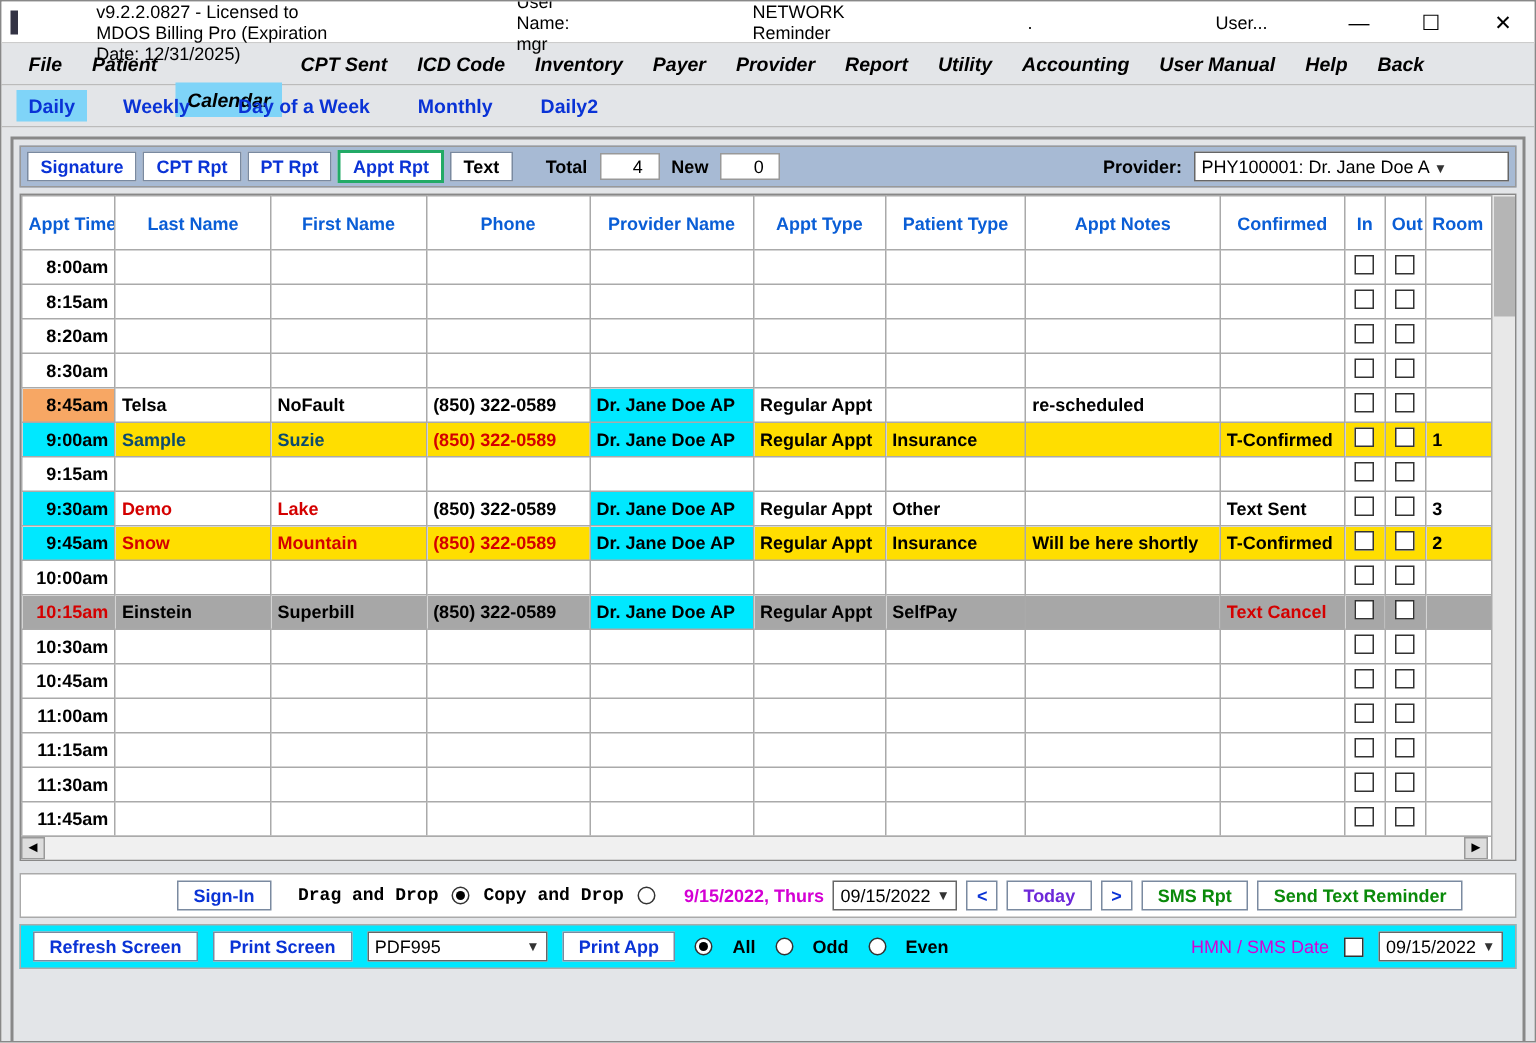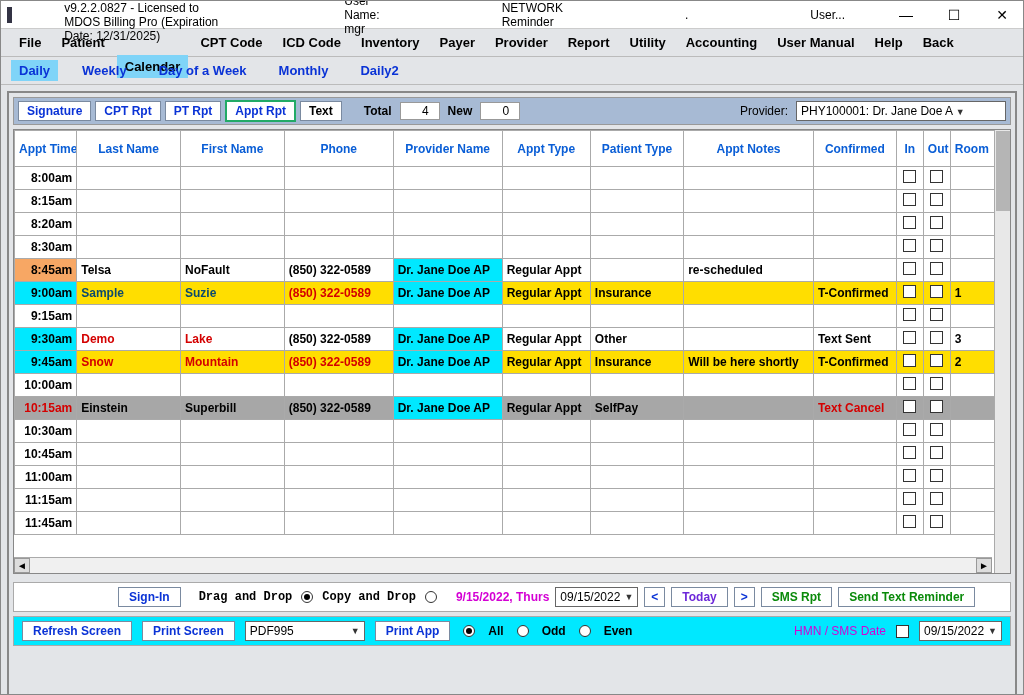--- a/index.html
+++ b/index.html
@@ -6,40 +6,40 @@
   body { font-family: Arial, sans-serif; font-size: 12px; background: #f0f0f0; width: 1024px; height: 695px; overflow: hidden; border: 1px solid #888; }
 
   
   .titlebar { background: #fff; height: 28px; display: flex; align-items: center; padding: 0 6px; border-bottom: 1px solid #ccc; gap: 46px; }
   .titlebar .icon { width: 16px; height: 16px; background: #334; margin-right: 6px; display:inline-block; }
   .titlebar .sp { flex: 0 0 30px; }
   .titlebar .wctl { margin-left: auto; display: flex; gap: 18px; }
   .titlebar .wbtn { width: 30px; height: 22px; text-align: center; line-height:22px; font-size:14px; }
 
   
-  .menubar { background: linear-gradient(#e3e5e8,#e3e5e8); height: 28px; display: flex; align-items: center; padding: 0 10px; gap: 4px; border-bottom:1px solid #bbb;}
+  .menubar { background: linear-gradient(#e3e5e8,#e3e5e8); height: 28px; display: flex; align-items: center; padding: 0 10px; gap: 4px; border-bottom:1px solid #bbb;font-style:italic;}
   .menuitem { padding: 4px 8px; font-weight: bold; font-size: 13px; }
   .menuitem.sel { background: #7fd4f8; margin-top: 48px; }
 
   
   .submenu { background: #e3e5e8; height: 28px; display: flex; align-items: center; padding: 2px 10px; gap: 16px; border-bottom:1px solid #bbb;}
   .subitem { font-weight: bold; font-size: 13px; color: #0a33d6; padding: 3px 8px;}
   .subitem.sel { background: #7fd4f8; }
 
   
   .canvas { padding: 6px; background:#e3e5e8;}
   .outerframe { border: 2px solid #888; background: #e3e5e8; padding: 4px; height: 620px;}
 
   
   .toolbar { background: #a7bad4; height: 28px; display: flex; align-items: center; padding: 2px 4px; gap: 4px; border:1px solid #999;}
   .tbtn { background: #fff; border: 1px solid #7a8aa0; padding: 2px 8px; font-weight: bold; font-size: 12px; color: #0a33d6; white-space:nowrap;}
   .tbtn.sel { border: 2px solid #2a6; }
   .tlbl { font-weight: bold; padding: 0 4px;}
   .tnum { background: #fff; border:1px solid #999; padding:1px 10px; min-width:40px; text-align:right; display:inline-block;}
-  .providerlbl { margin-left: auto; font-weight: normal; padding-right:4px;}
+  .providerlbl { margin-left: auto; font-weight: bold; padding-right:4px;}
   .providersel { background:#fff; border:1px solid #666; padding:2px 4px; width:210px; font-size:12px;}
 
   
   .tablewrap { border: 1px solid #888; background:#fff; margin-top:4px; height:445px; overflow:hidden; position:relative;}
   table { border-collapse: collapse; width: 994px; table-layout: fixed;}
   th, td { border: 1px solid #aaa; padding: 3px 4px; font-size: 12px; height: 22px; overflow: hidden; white-space: nowrap; }
   th { color: #0a5ed6; font-weight: bold; background: #fff; height: 36px; }
   .col-time { width: 60px; text-align: right; font-weight: bold;}
   .col-last { width: 100px;}
   .col-first { width: 100px;}
@@ -101,21 +101,21 @@
     <span class="wbtn">—</span>
     <span class="wbtn">☐</span>
     <span class="wbtn">✕</span>
   </div>
 </div>
 
 <div class="menubar" id="menubar">
     <span class="menuitem">File</span>
     <span class="menuitem">Patient</span>
     <span class="menuitem sel">Calendar</span>
-    <span class="menuitem">CPT Code</span>
+    <span class="menuitem">CPT Sent</span>
     <span class="menuitem">ICD Code</span>
     <span class="menuitem">Inventory</span>
     <span class="menuitem">Payer</span>
     <span class="menuitem">Provider</span>
     <span class="menuitem">Report</span>
     <span class="menuitem">Utility</span>
     <span class="menuitem">Accounting</span>
     <span class="menuitem">User Manual</span>
     <span class="menuitem">Help</span>
     <span class="menuitem">Back</span>
@@ -357,20 +357,34 @@
               <td class="col-atype fw-b"></td>
               <td class="col-ptype fw-b"></td>
               <td class="col-notes fw-b"></td>
               <td class="col-conf fw-b"></td>
               <td class="col-in"><span class="chk"></span></td>
               <td class="col-out"><span class="chk"></span></td>
               <td class="col-room fw-b"></td>
             </tr>
             <tr>
               <td class="col-time fw-b">11:15am</td>
+              <td class="col-last fw-b"></td>
+              <td class="col-first fw-b"></td>
+              <td class="col-phone fw-b"></td>
+              <td class="col-prov fw-b"></td>
+              <td class="col-atype fw-b"></td>
+              <td class="col-ptype fw-b"></td>
+              <td class="col-notes fw-b"></td>
+              <td class="col-conf fw-b"></td>
+              <td class="col-in"><span class="chk"></span></td>
+              <td class="col-out"><span class="chk"></span></td>
+              <td class="col-room fw-b"></td>
+            </tr>
+            <tr>
+              <td class="col-time fw-b">11:30am</td>
               <td class="col-last fw-b"></td>
               <td class="col-first fw-b"></td>
               <td class="col-phone fw-b"></td>
               <td class="col-prov fw-b"></td>
               <td class="col-atype fw-b"></td>
               <td class="col-ptype fw-b"></td>
               <td class="col-notes fw-b"></td>
               <td class="col-conf fw-b"></td>
               <td class="col-in"><span class="chk"></span></td>
               <td class="col-out"><span class="chk"></span></td>

